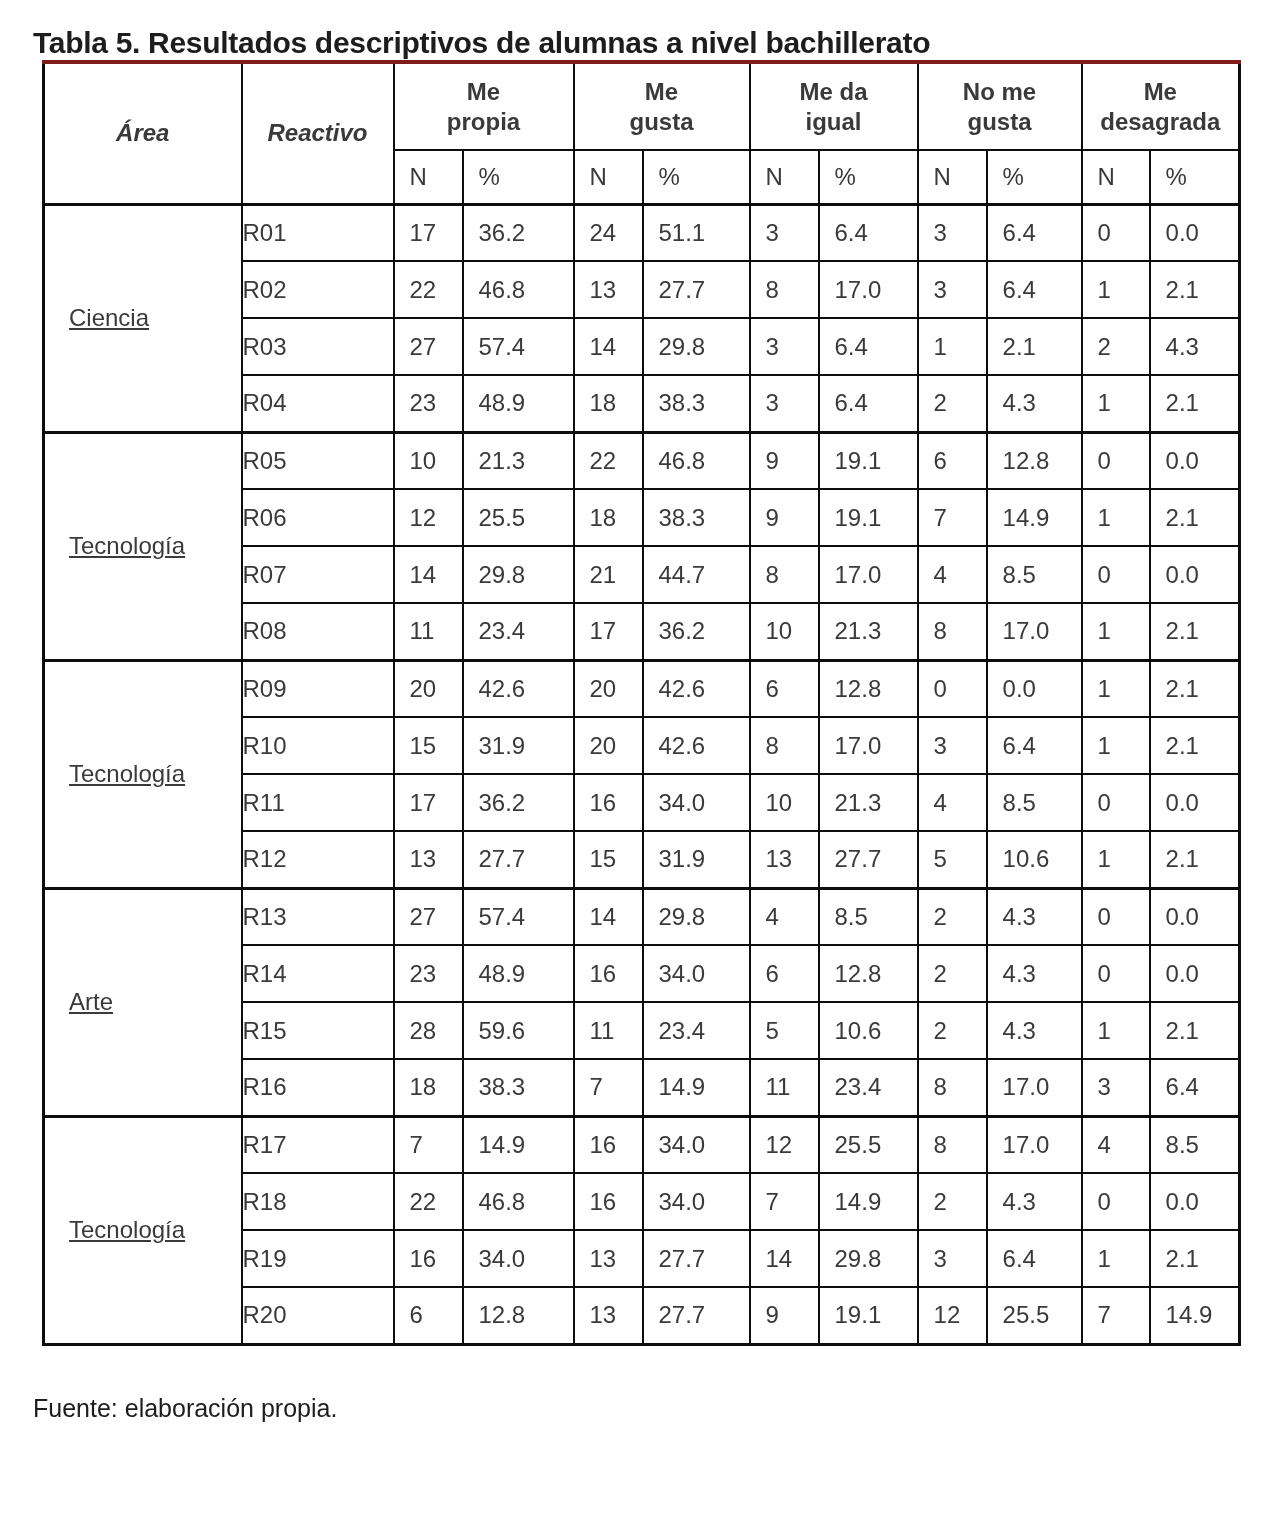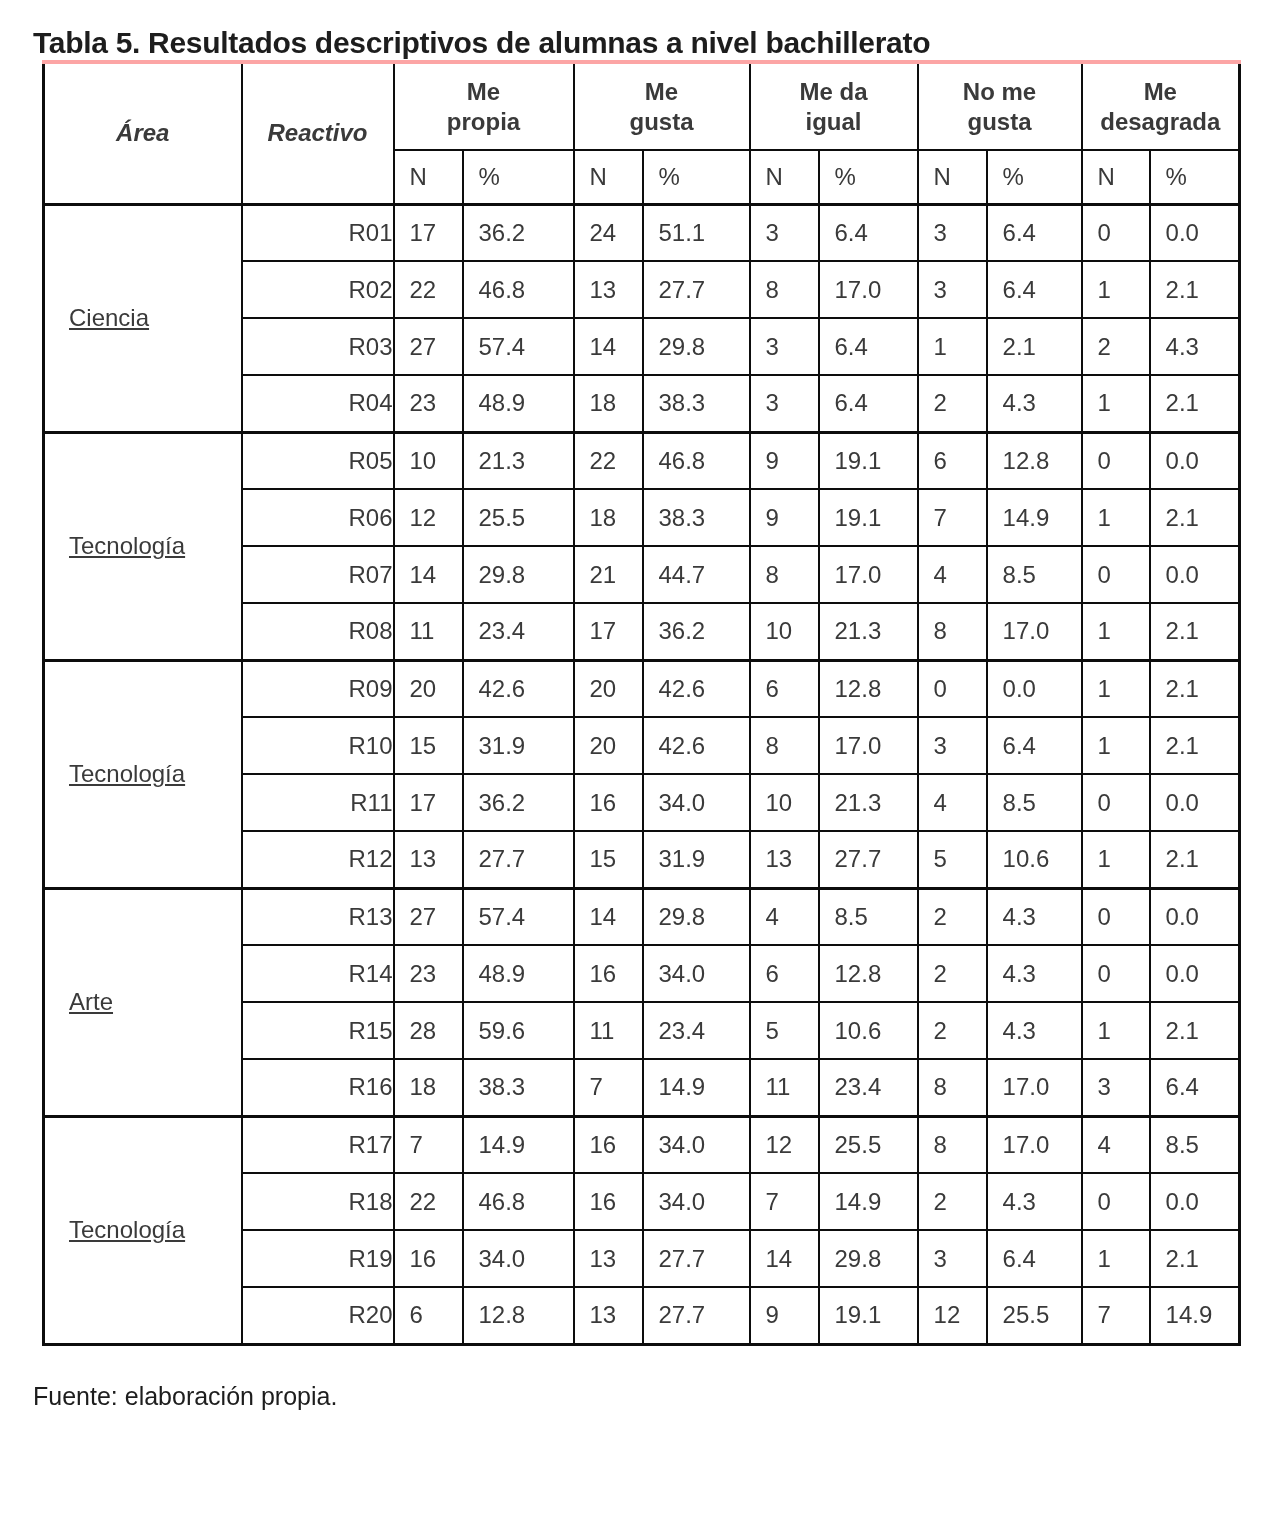--- a/index.html
+++ b/index.html
@@ -27,38 +27,38 @@
     border: 3px solid #0d0d0d;
     border-top-width: 4px;
   }
   th, td {
     border: 2px solid #0d0d0d;
     font-size: 24px;
     color: #3a3a3a;
     background: #ffffff;
   }
   thead th { font-weight: bold; text-align: center; vertical-align: middle; }
-  thead tr.scale-row th { height: 88px; line-height: 1.25; border-top: 4px solid #fca5a5; }
+  thead tr.scale-row th { height: 88px; line-height: 1.25; border-top: 4px solid #7f1d1d; }
   thead tr.sub-row th {
     height: 54px;
     font-weight: normal;
     text-align: left;
     padding-left: 15px;
     border-bottom: 3px solid #0d0d0d;
   }
   th.area-h, th.reactivo-h { vertical-align: middle; text-align: center; border-bottom: 3px solid #0d0d0d; font-style: italic; }
   tbody td { height: 57px; vertical-align: middle; }
   td.area-cell { text-align: left; padding-left: 24px; text-decoration: underline; }
-  td.reactivo-cell { text-align: right; margin-left: 40px; }
+  td.reactivo-cell { text-align: left; margin-left: 40px; }
   td.value-cell { text-align: left; padding-left: 15px; }
   tbody tr.group-start td { border-top: 3px solid #0d0d0d; }
   .source-note {
     font-size: 25px;
     color: #1d1d1d;
-    margin-top: 36px;
+    margin-top: 48px;
   }
   col.c-area { width: 198px; }
   col.c-reactivo { width: 152px; }
   col.c-n { width: 69px; }
   col.c-p1 { width: 111px; }
   col.c-p2 { width: 107px; }
   col.c-p3 { width: 99px; }
   col.c-p4 { width: 95px; }
   col.c-n5 { width: 68px; }
   col.c-p5 { width: 90px; }

